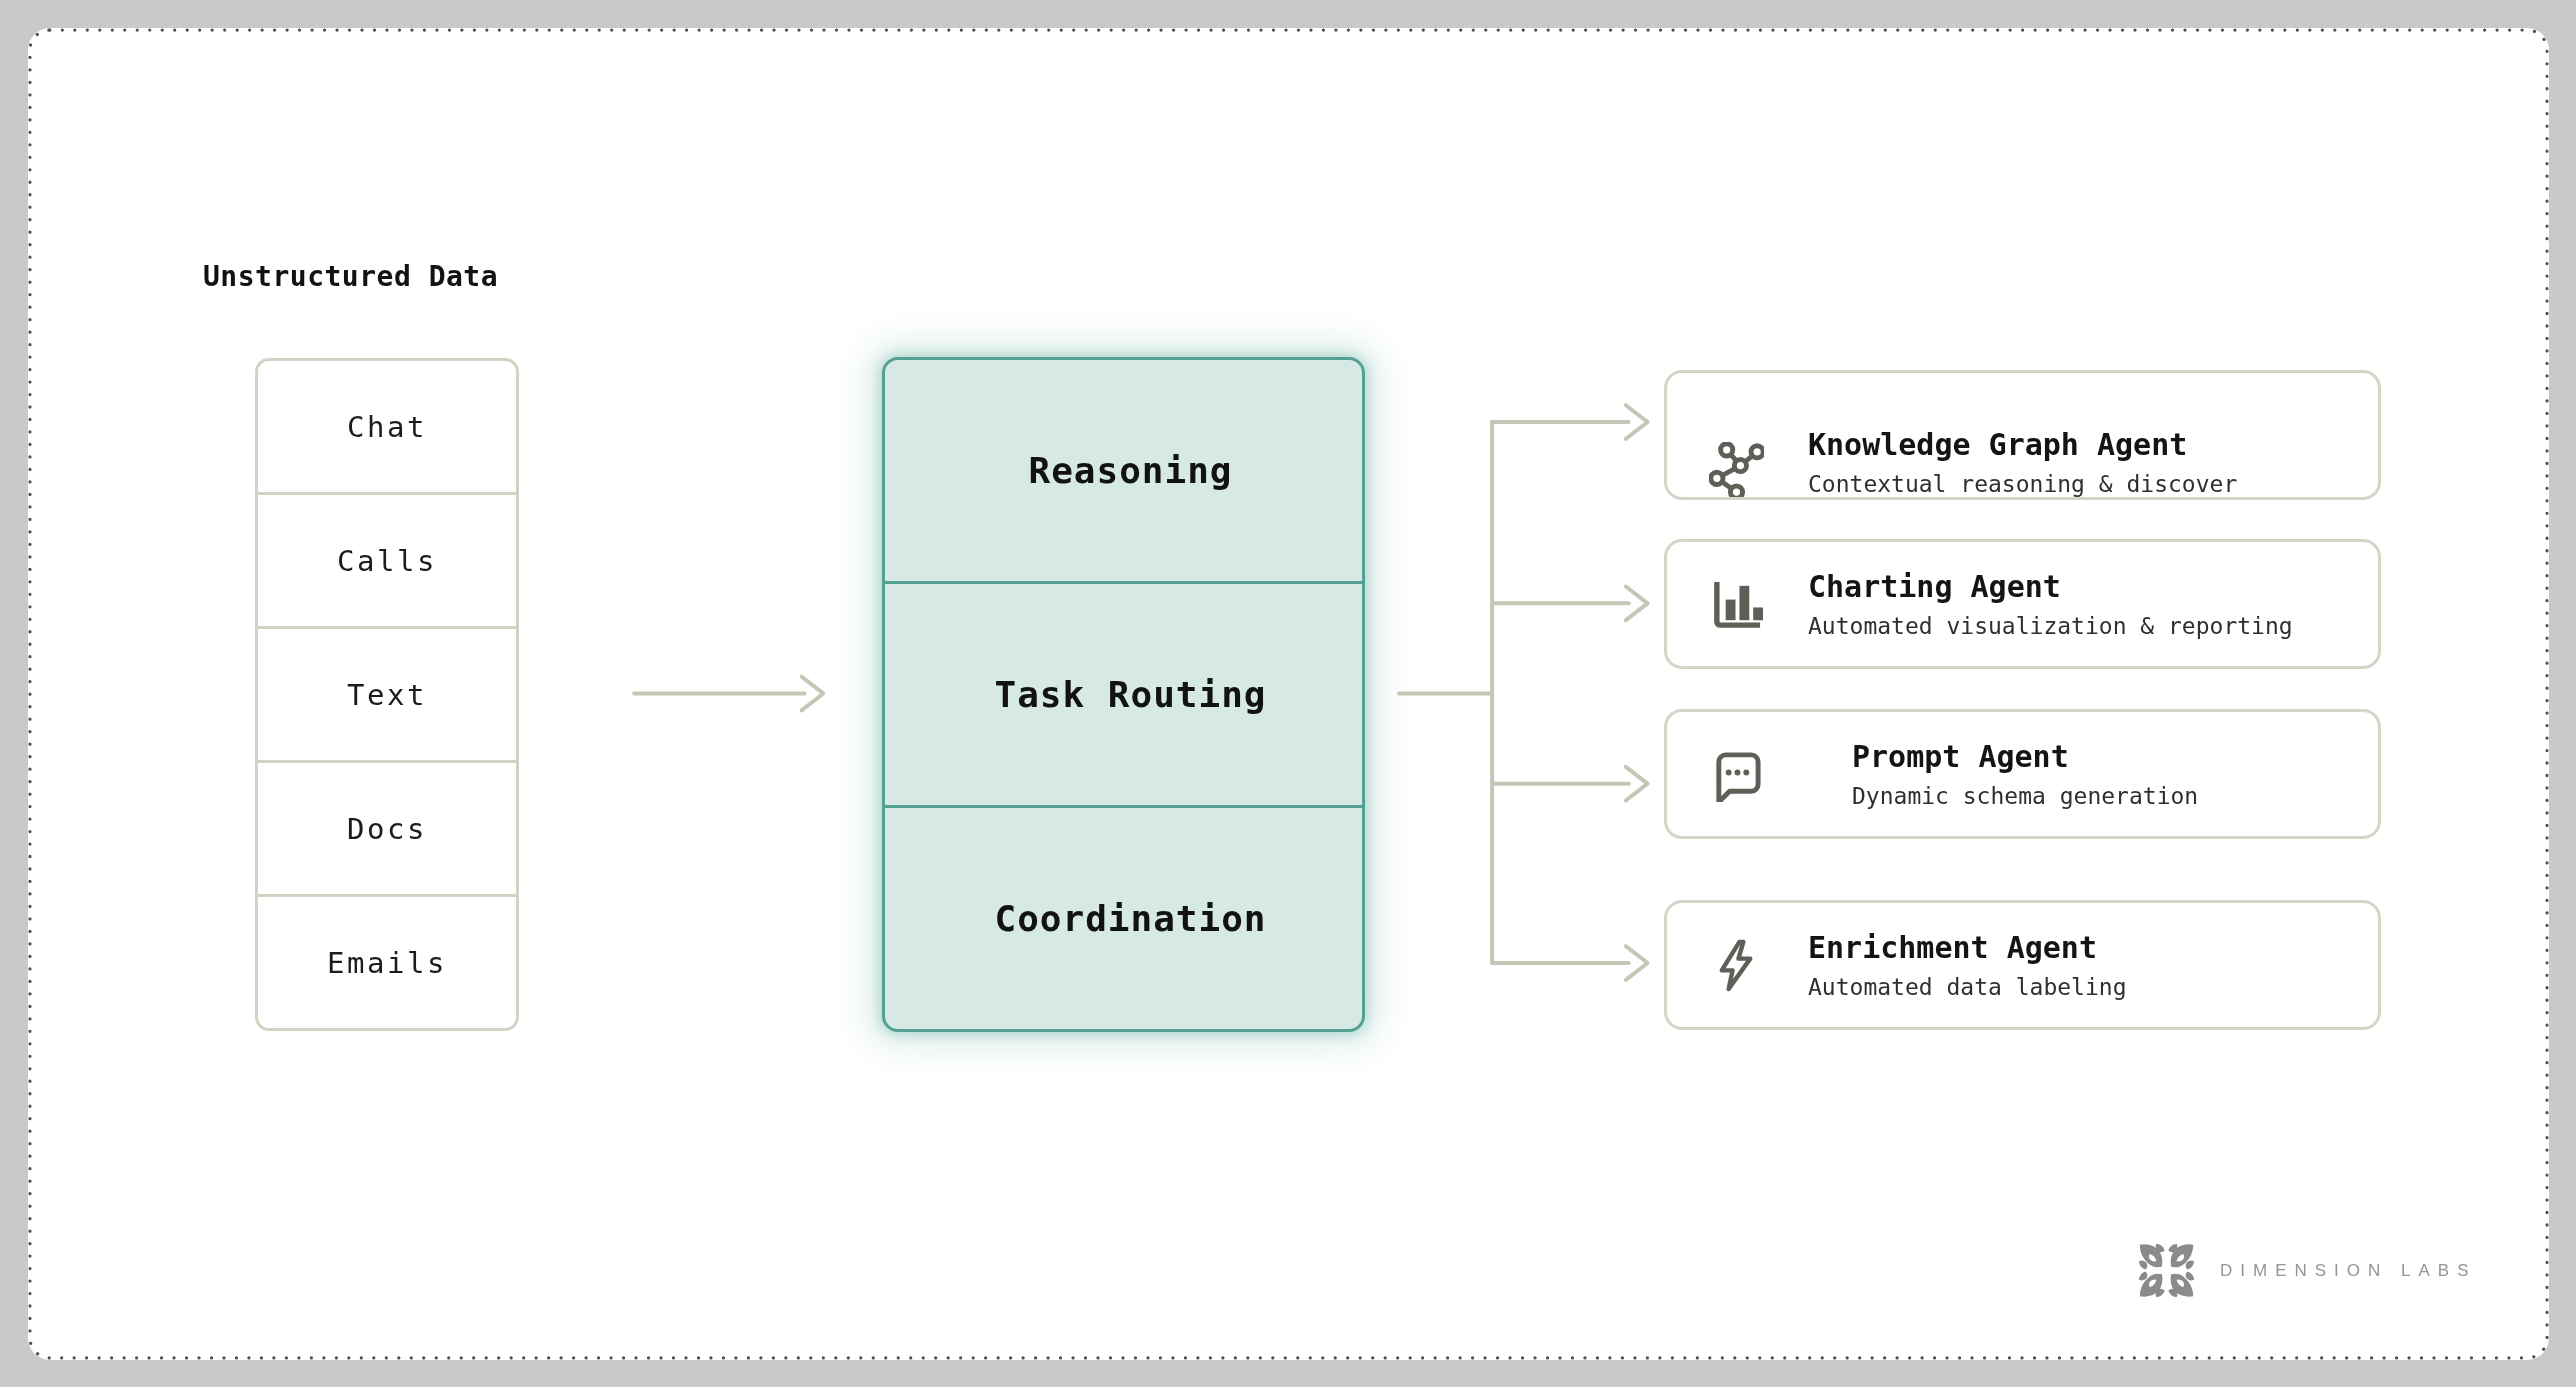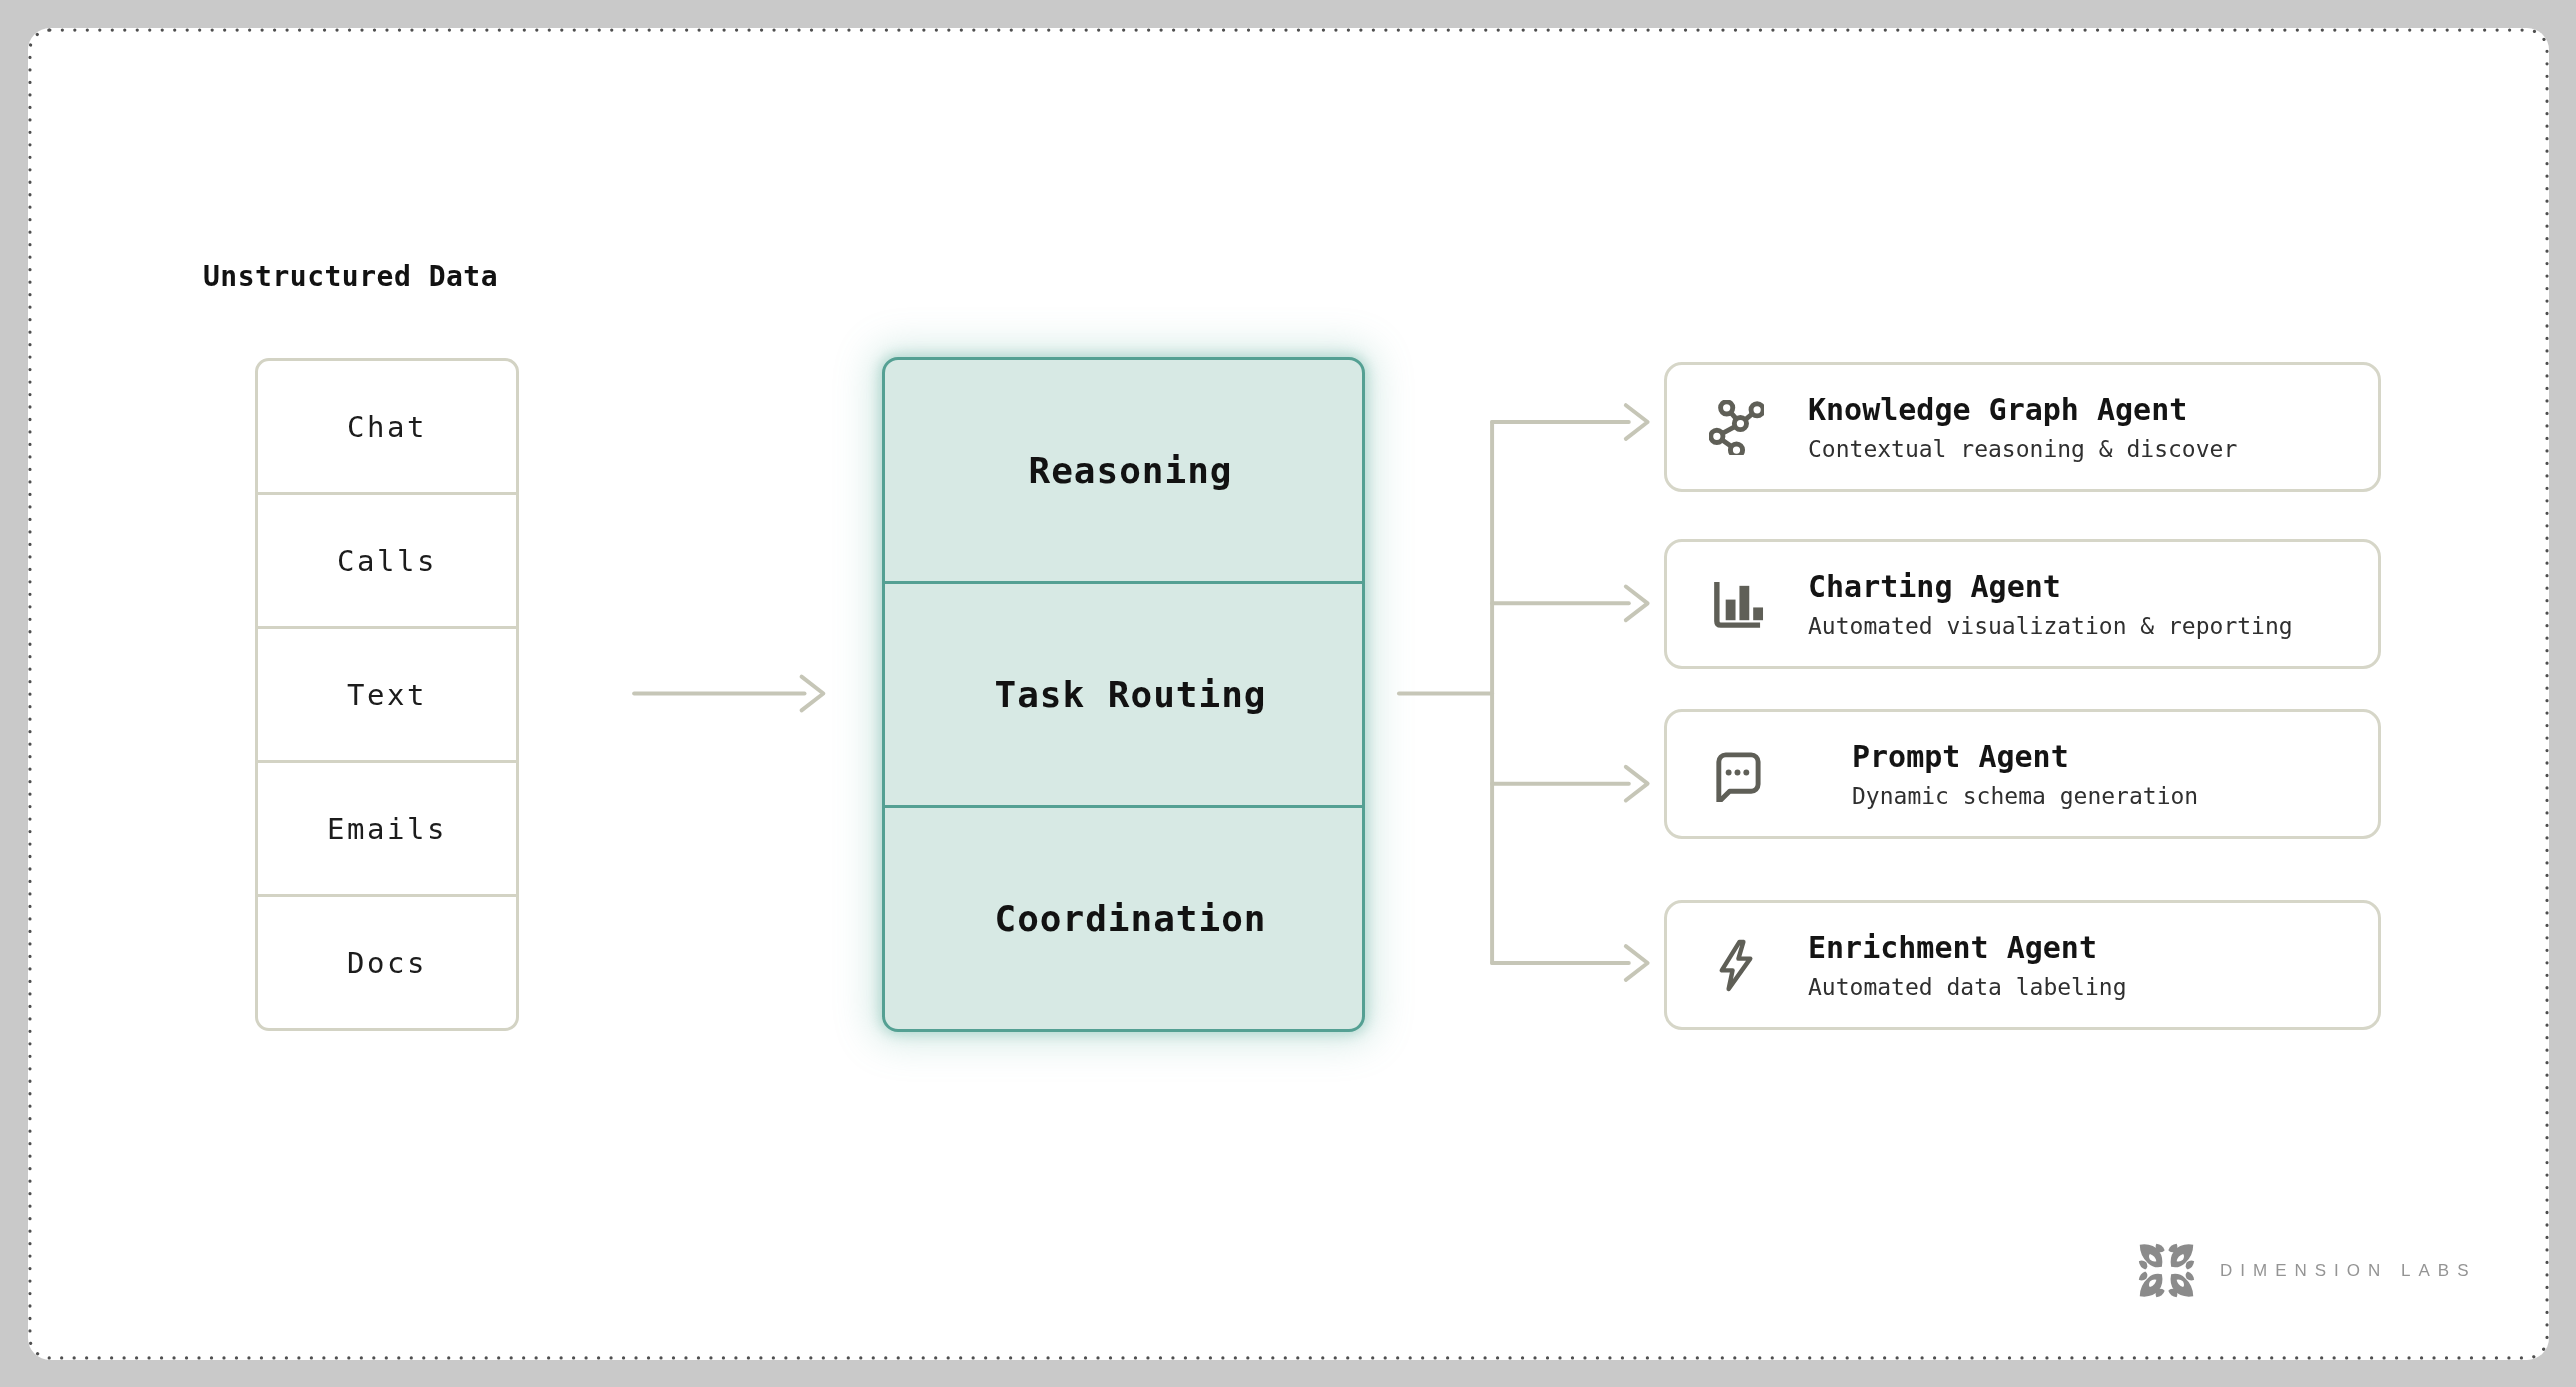--- a/index.html
+++ b/index.html
@@ -49,21 +49,21 @@
 
   
   .connectors{position:absolute;left:0;top:0;width:2576px;height:1387px;pointer-events:none;}
 
   
   .card{
     position:absolute;left:1664px;width:717px;height:130px;
     background:#fff;border:3px solid #d6d6c8;border-radius:18px;
     box-sizing:border-box;display:flex;align-items:center;
   }
-  .card-1{top:362px;} .card-2{top:539px;} .card-3{top:709px;gap:44px;} .card-4{top:900px;}
+  .card-1{top:370px;align-items:flex-end;} .card-2{top:539px;} .card-3{top:709px;gap:44px;} .card-4{top:900px;}
   .card-icon{
     width:55px;height:55px;margin-left:42px;flex:0 0 auto;
     display:flex;align-items:center;justify-content:center;
   }
   .card-text{margin-left:44px;display:flex;flex-direction:column;justify-content:center;}
   .card-title{font-size:30px;font-weight:bold;color:#141414;white-space:nowrap;}
   .card-sub{font-size:23px;color:#2f2f2f;margin-top:9px;white-space:nowrap;}
 
   
   .brand{
@@ -87,22 +87,22 @@
       <rect x="2" y="2" width="2540" height="1340" rx="20" fill="none" stroke="#4f4f4f" stroke-width="3.2" stroke-linecap="round" stroke-dasharray="0.1 12.5"></rect>
     </svg>
   </div>
 
   <div class="col-title title-unstructured">Unstructured Data</div>
 
   <div class="stack">
     <div class="stack-row">Chat</div>
     <div class="stack-row">Calls</div>
     <div class="stack-row">Text</div>
+    <div class="stack-row">Docs</div>
     <div class="stack-row">Emails</div>
-    <div class="stack-row">Docs</div>
   </div>
 
   <div class="orch">
     <div class="orch-stage">Reasoning</div>
     <div class="orch-stage">Task Routing</div>
     <div class="orch-stage">Coordination</div>
   </div>
 
   <svg class="connectors" viewBox="0 0 2600 1400">
     <g fill="none" stroke="#c6c6b7" stroke-width="4" stroke-linecap="round" stroke-linejoin="round">

